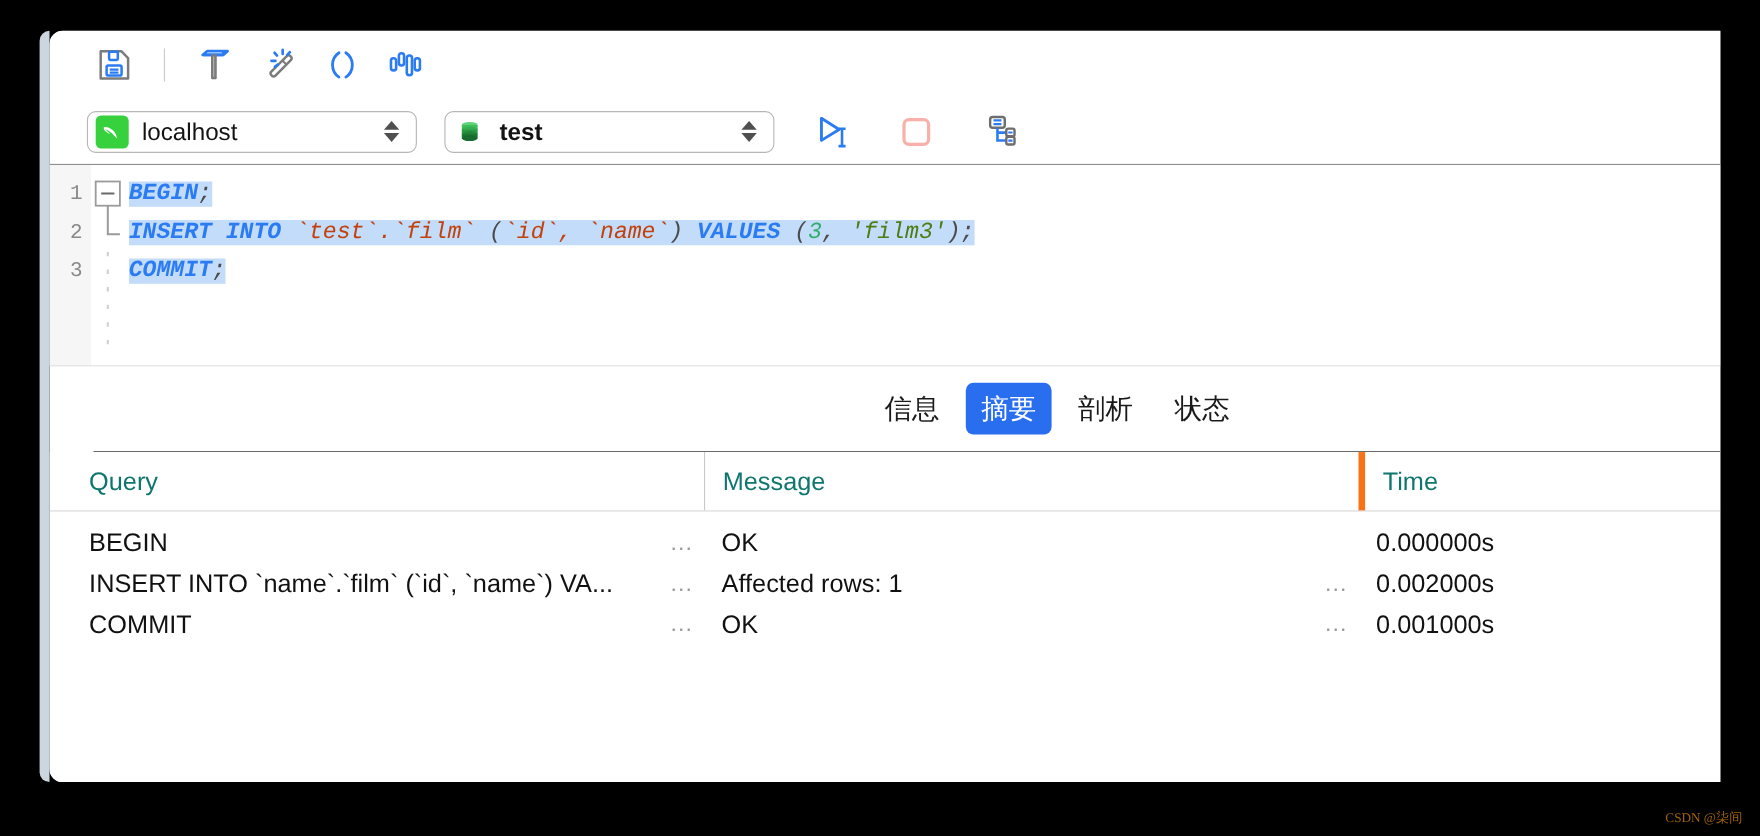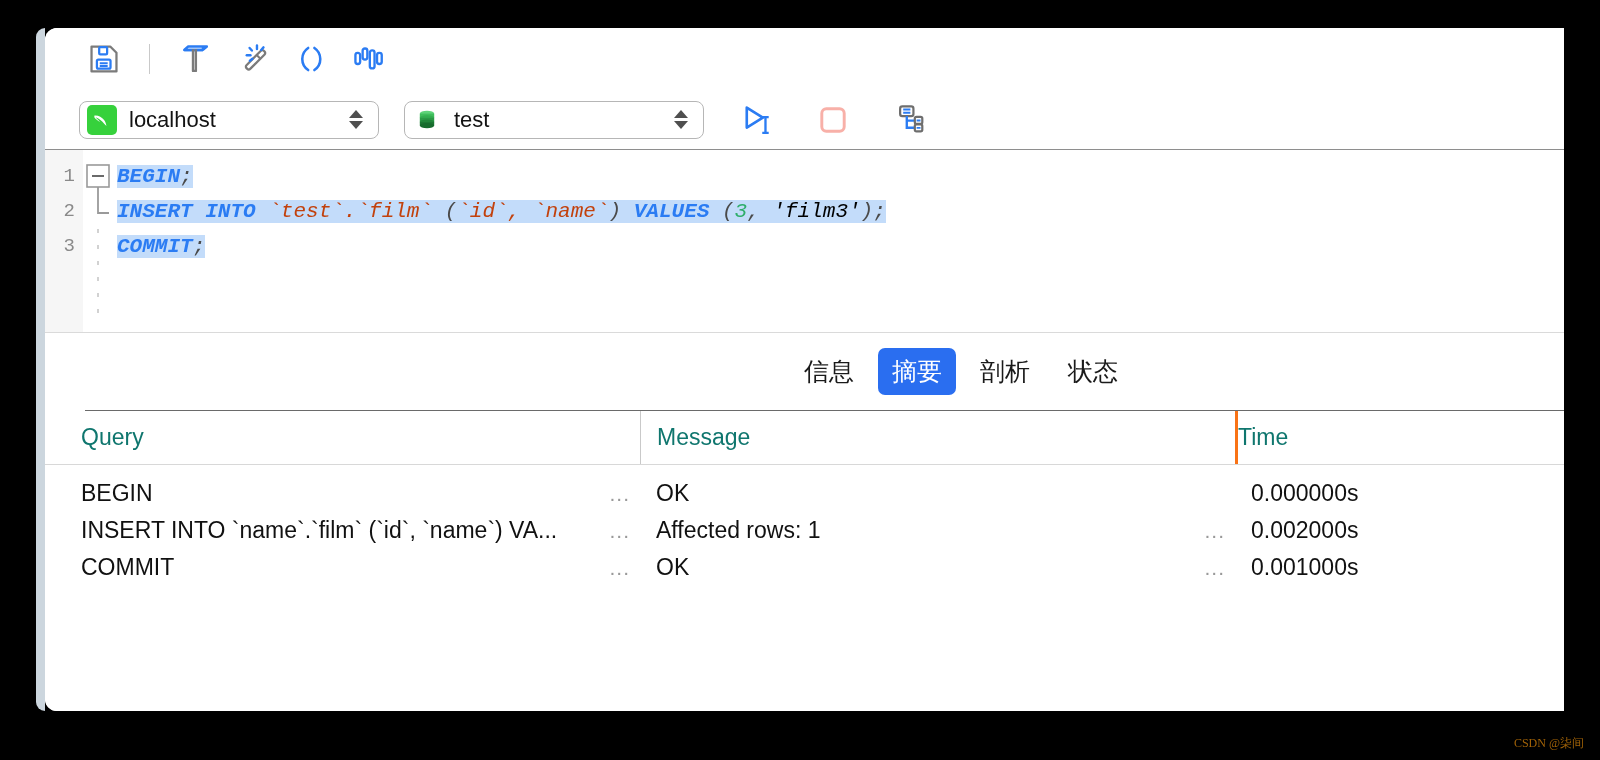--- a/index.html
+++ b/index.html
@@ -80,21 +80,21 @@
     border: 1px solid #b6b6b6;
     border-radius: 8px;
     background: #ffffff;
     display: flex;
     align-items: center;
     padding: 0 6px 0 7px;
     cursor: pointer;
     position: relative;
   }
   .combo.host { width: 300px; }
-  .combo.db   { width: 300px; margin-left: 25px; }
+  .combo.db   { width: 300px; margin-left: 25px; font-weight: bold; }
   .combo-label {
     font-size: 22px;
     color: #131313;
     margin-left: 12px;
     flex: 1;
     white-space: nowrap;
     overflow: hidden;
   }
   .stepper {
     width: 20px;
@@ -177,21 +177,21 @@
     font-size: 21px;
     line-height: 35px;
     white-space: pre;
     height: 35px;
   }
   .sel { background: #c3dcfa; }
   .kw  { color: #2b7cf3; font-weight: bold; }
   .ident { color: #c2410c; }
   .punc  { color: #4a4a4a; }
   .num   { color: #2fae6b; }
-  .str   { color: #000000; }
+  .str   { color: #4d7c0f; }
 
   
   .tabs-row {
     height: 78px;
     flex: none;
     background: #ffffff;
     display: flex;
     align-items: center;
     justify-content: flex-end;
     padding-right: 432px;
@@ -231,21 +231,21 @@
   .res-head .hcell {
     font-size: 23px;
     color: #0f766e;
     display: flex;
     align-items: center;
     height: 100%;
     cursor: pointer;
   }
   .col-query { width: 595px; padding-left: 36px; }
   .col-msg   { width: 595px; padding-left: 16px; border-left: 1px solid #c9c9c9; }
-  .col-time  { flex: 1;      border-left: 3px solid #f97316; }
+  .col-time  { flex: 1;      padding-left: 16px; border-left: 6px solid #f97316; }
 
   .res-body { flex: 1; overflow: hidden; padding-top: 10px; }
   .res-row {
     height: 37px;
     display: flex;
     align-items: center;
     cursor: default;
   }
   .cell {
     font-size: 23px;

